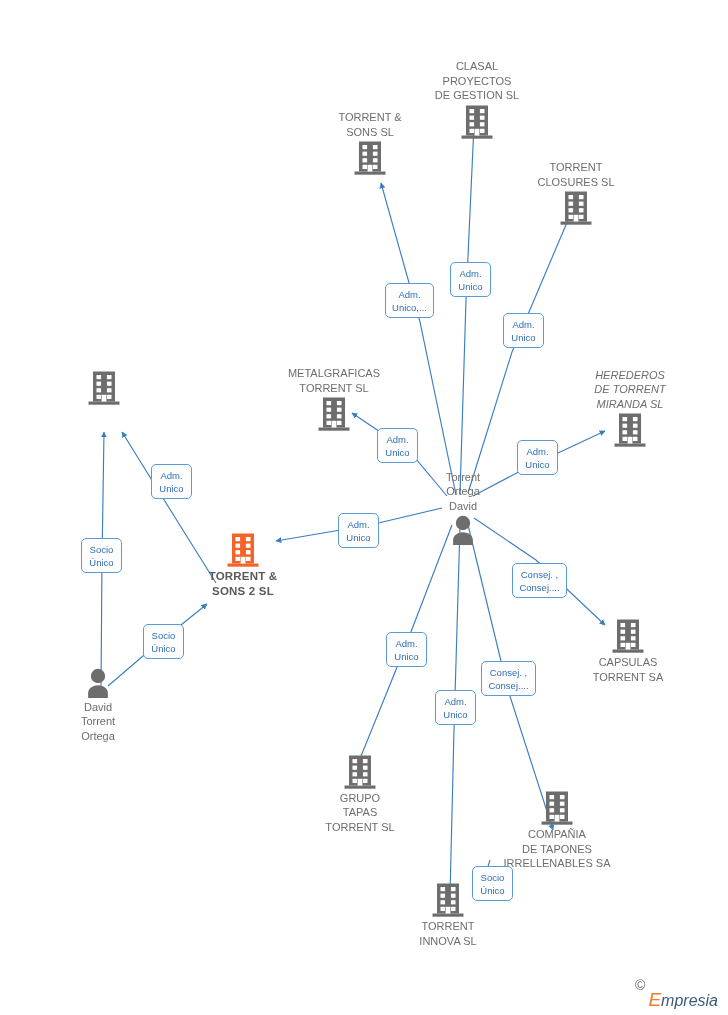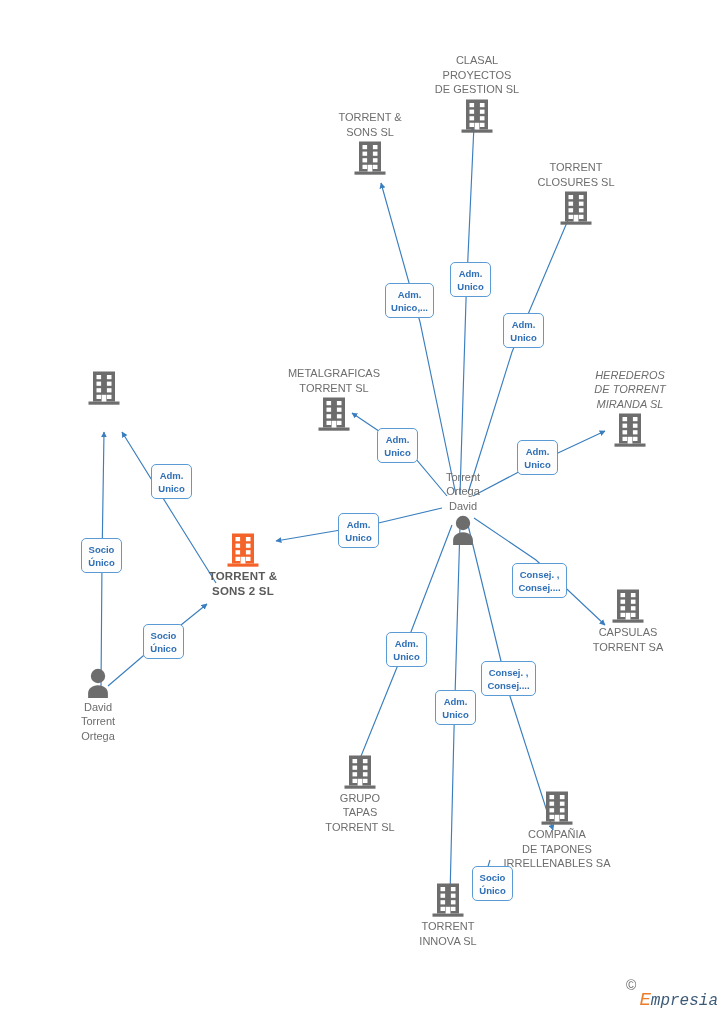--- a/index.html
+++ b/index.html
@@ -57,39 +57,38 @@
     background:#fdfdfd;
     border:1px solid #5b9bd5;
     border-radius:5px;
     color:#2f6fb5;
     font-size:9.5px;
     line-height:13px;
     text-align:center;
     padding:4px 4px 3px;
     white-space:pre-line;
     z-index:4;
-    font-weight:bold;
   }
   
   #footer{
     position:absolute;
     right:10px;
     bottom:6px;
     display:flex;
     align-items:center;
     gap:3px;
     z-index:5;
   }
   #footer .copy{
     color:#6d6d6d;
     font-size:14px;
     line-height:14px;
   }
   #footer .brand{
-    font-family:Liberation Mono, monospace;
+    font-family:Liberation Sans, sans-serif;
     font-style:italic;
     font-size:16px;
     color:#3c5b78;
     line-height:16px;
     margin-top:32px;
   }
   #footer .brand .e{color:#ee7d2b;font-size:19px;}
 </style>
 </head>
 <body>
@@ -114,21 +113,21 @@
         <path d="M 108,686 L 150,650 L 207,604"></path>
         <path d="M 474,518 L 536,560 L 605,625"></path>
         <path d="M 452,525 L 404,650 L 357,766"></path>
         <path d="M 468,525 L 508,690 L 553,830"></path>
         <path d="M 460,526 L 454,730 L 450,896"></path>
         <path d="M 490,860 L 486,873 L 478,884"></path>
       </g>
   </svg>
 
   <div id="node-layer">
-      <div class="node above" style="left: 477px; top: 53px;">
+      <div class="node above" style="left: 477px; top: 59px;">
         <span class="cap">CLASAL
 PROYECTOS
 DE GESTION SL</span>
         <span class="glyph"><svg viewBox="0 0 34 36" xmlns="http://www.w3.org/2000/svg" aria-hidden="true">
             <rect x="6" y="1.5" width="22" height="30" fill="#6d6d6d"></rect>
             <rect x="1.5" y="31.5" width="31" height="3.2" fill="#6d6d6d"></rect>
             <rect x="9.5" y="5" width="4.6" height="4.2" fill="#ffffff"></rect>
             <rect x="19.9" y="5" width="4.6" height="4.2" fill="#ffffff"></rect>
             <rect x="9.5" y="11.6" width="4.6" height="4.2" fill="#ffffff"></rect>
             <rect x="19.9" y="11.6" width="4.6" height="4.2" fill="#ffffff"></rect>
@@ -242,21 +241,21 @@
             <rect x="19.9" y="11.6" width="4.6" height="4.2" fill="#ffffff"></rect>
             <rect x="9.5" y="18.2" width="4.6" height="4.2" fill="#ffffff"></rect>
             <rect x="19.9" y="18.2" width="4.6" height="4.2" fill="#ffffff"></rect>
             <rect x="9.5" y="24.8" width="4.6" height="4.2" fill="#ffffff"></rect>
             <rect x="19.9" y="24.8" width="4.6" height="4.2" fill="#ffffff"></rect>
             <rect x="14.6" y="24.8" width="4.8" height="6.7" fill="#ffffff"></rect>
           </svg></span>
         <span class="cap">TORRENT &amp;
 SONS 2  SL</span>
       </div>
-      <div class="node below" style="left: 628px; top: 588px;">
+      <div class="node below" style="left: 628px; top: 618px;">
         <span class="glyph"><svg viewBox="0 0 34 36" xmlns="http://www.w3.org/2000/svg" aria-hidden="true">
             <rect x="6" y="1.5" width="22" height="30" fill="#6d6d6d"></rect>
             <rect x="1.5" y="31.5" width="31" height="3.2" fill="#6d6d6d"></rect>
             <rect x="9.5" y="5" width="4.6" height="4.2" fill="#ffffff"></rect>
             <rect x="19.9" y="5" width="4.6" height="4.2" fill="#ffffff"></rect>
             <rect x="9.5" y="11.6" width="4.6" height="4.2" fill="#ffffff"></rect>
             <rect x="19.9" y="11.6" width="4.6" height="4.2" fill="#ffffff"></rect>
             <rect x="9.5" y="18.2" width="4.6" height="4.2" fill="#ffffff"></rect>
             <rect x="19.9" y="18.2" width="4.6" height="4.2" fill="#ffffff"></rect>
             <rect x="9.5" y="24.8" width="4.6" height="4.2" fill="#ffffff"></rect>

